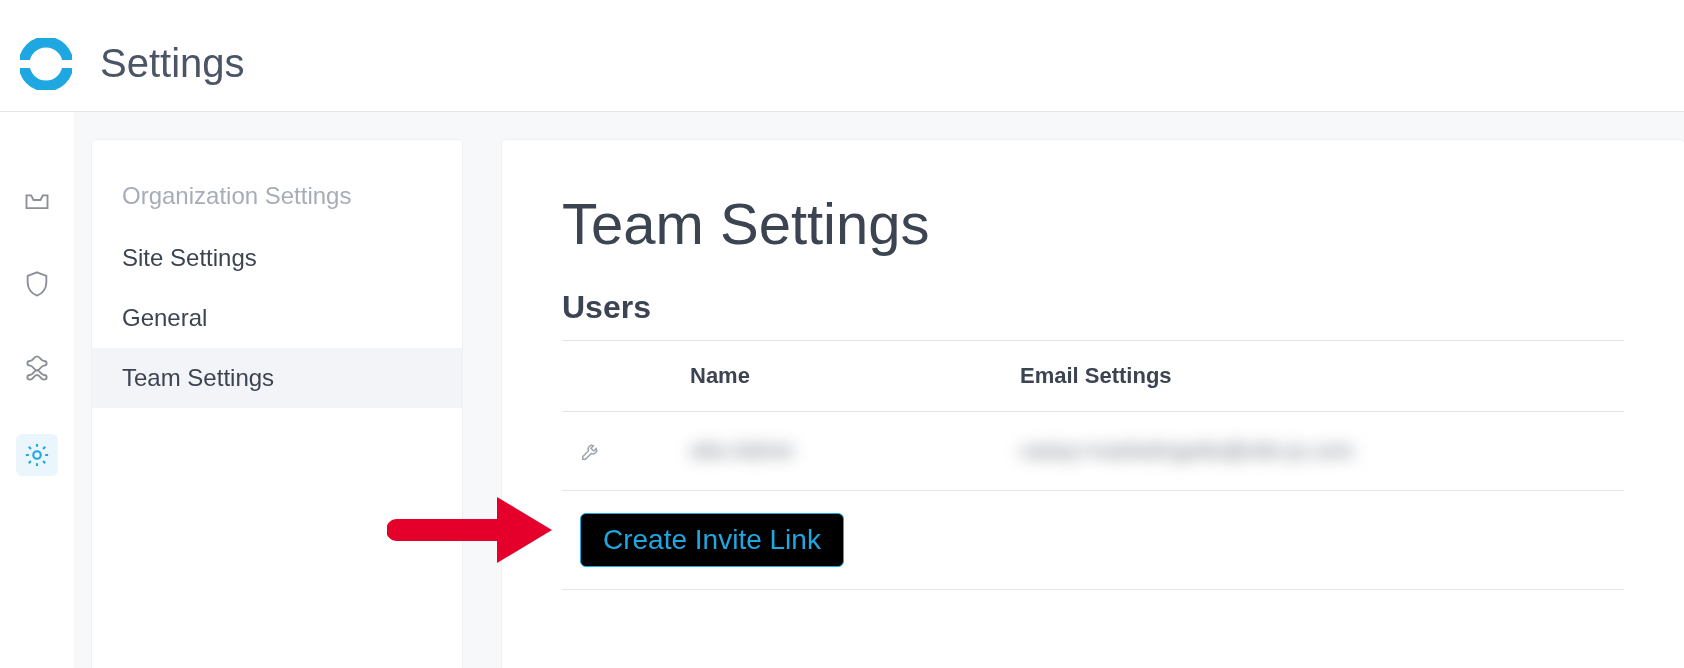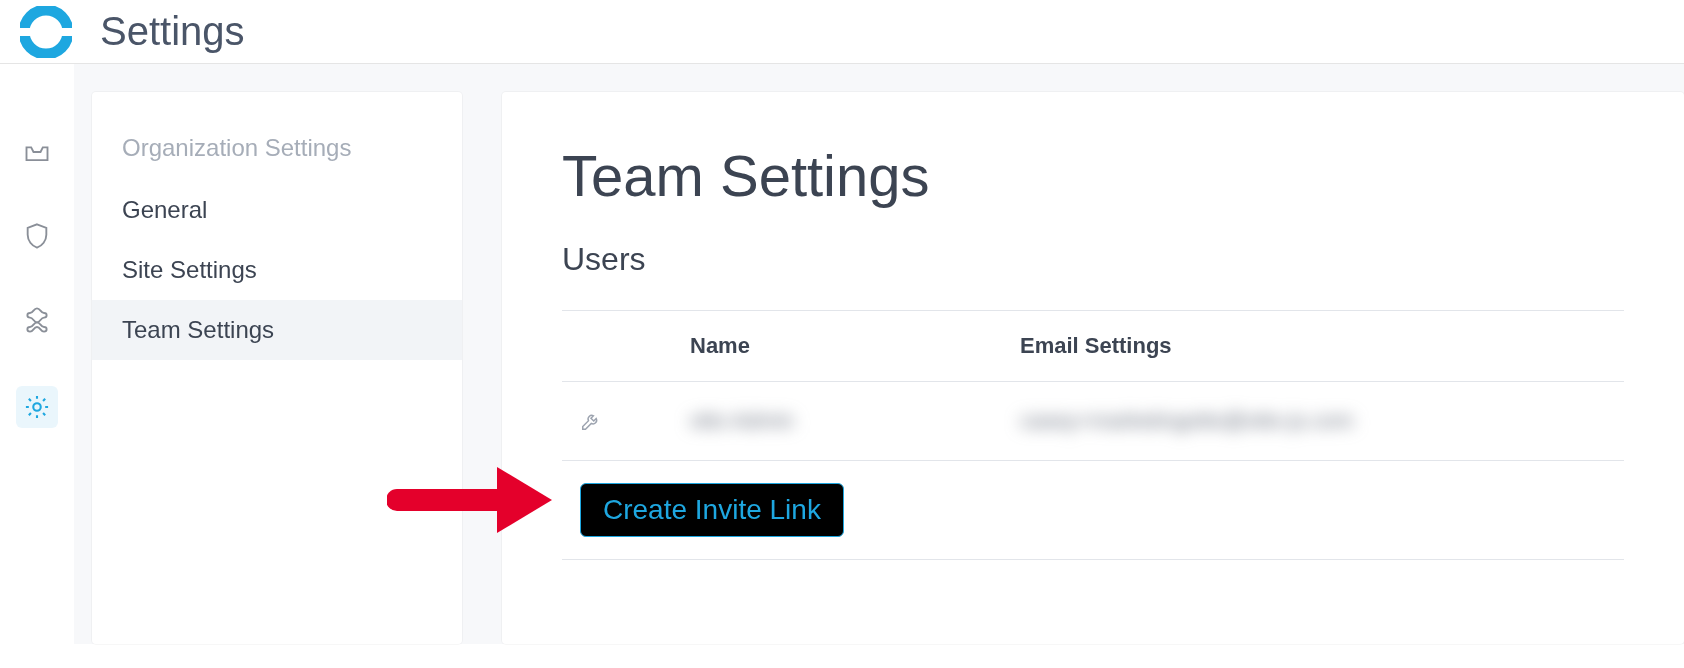--- a/index.html
+++ b/index.html
@@ -12,21 +12,22 @@
       background: #ffffff;
       width: 1684px;
       height: 668px;
       overflow: hidden;
     }
     .header {
       display: flex;
       align-items: center;
       padding: 10px 20px;
       border-bottom: 1px solid #e5e5e5;
-      height: 64px;
+      height: 96px;
+      margin-top: 16px;
     }
     .logo {
       width: 52px;
       height: 52px;
       margin-right: 28px;
       display: flex;
       align-items: center;
       justify-content: center;
     }
     .page-title {
@@ -102,23 +103,23 @@
       position: relative;
     }
     .main-title {
       font-size: 58px;
       font-weight: 500;
       color: #3c4452;
       margin-bottom: 32px;
     }
     .section-title {
       font-size: 32px;
-      font-weight: 400;
-      color: #3c4452;
-      margin-bottom: 32px;
+      font-weight: 700;
+      color: #3c4452;
+      margin-bottom: 14px;
     }
     .users-table {
       width: 100%;
       border-top: 1px solid #e2e5ea;
     }
     .table-header {
       display: flex;
       padding: 22px 0 22px 18px;
       border-bottom: 1px solid #e2e5ea;
       align-items: flex-end;
@@ -218,22 +219,22 @@
         <circle cx="12" cy="12" r="3.2"></circle>
         <path d="M12 2.5 L12 5 M12 19 L12 21.5 M2.5 12 L5 12 M19 12 L21.5 12 M5 5 L6.8 6.8 M17.2 17.2 L19 19 M5 19 L6.8 17.2 M17.2 6.8 L19 5"></path>
       </svg>
     </div>
   </div>
 
   <div class="content-wrap">
 
     <div class="sidebar">
       <div class="sidebar-heading">Organization Settings</div>
+      <div class="sidebar-item">Site Settings</div>
       <div class="sidebar-item">General</div>
-      <div class="sidebar-item">Site Settings</div>
       <div class="sidebar-item active">Team Settings</div>
     </div>
 
     <div class="main-panel">
       <h2 class="main-title">Team Settings</h2>
       <h3 class="section-title">Users</h3>
 
       <div class="users-table">
         <div class="table-header">
           <div class="th-icon-col"></div>

